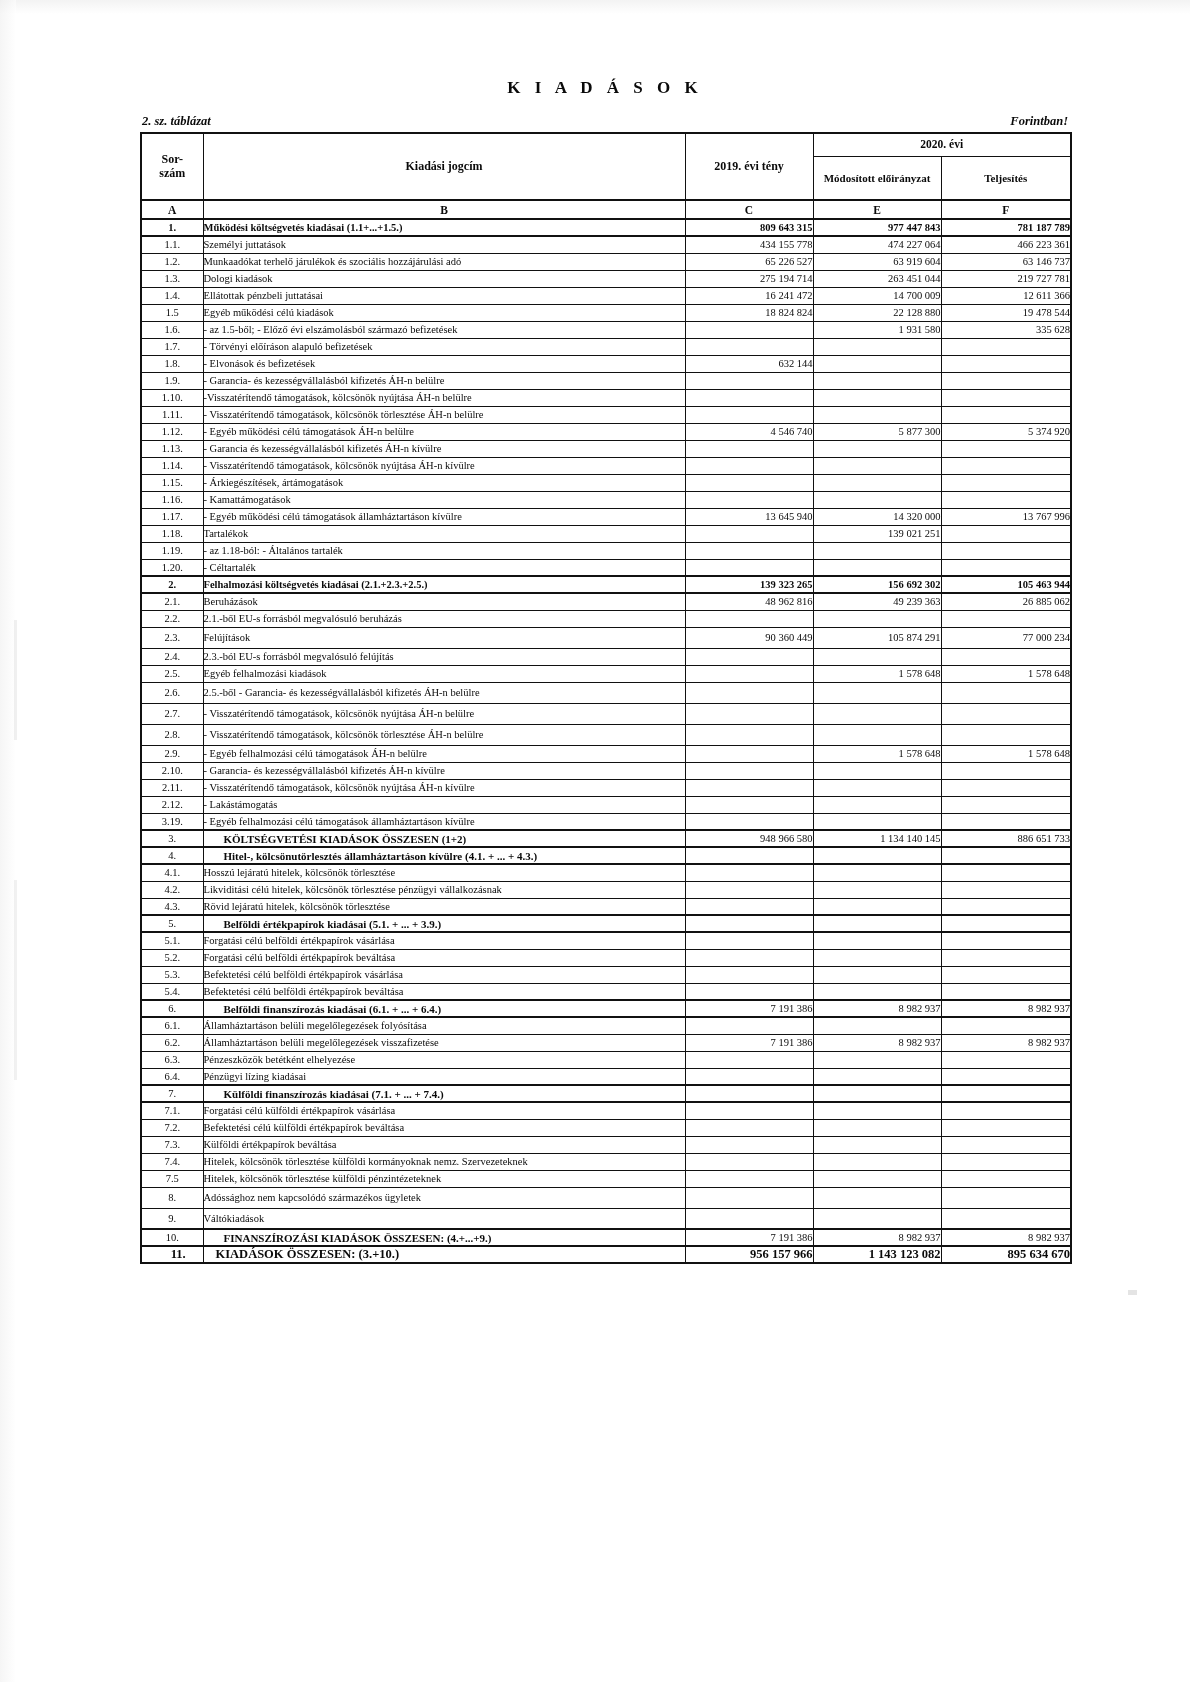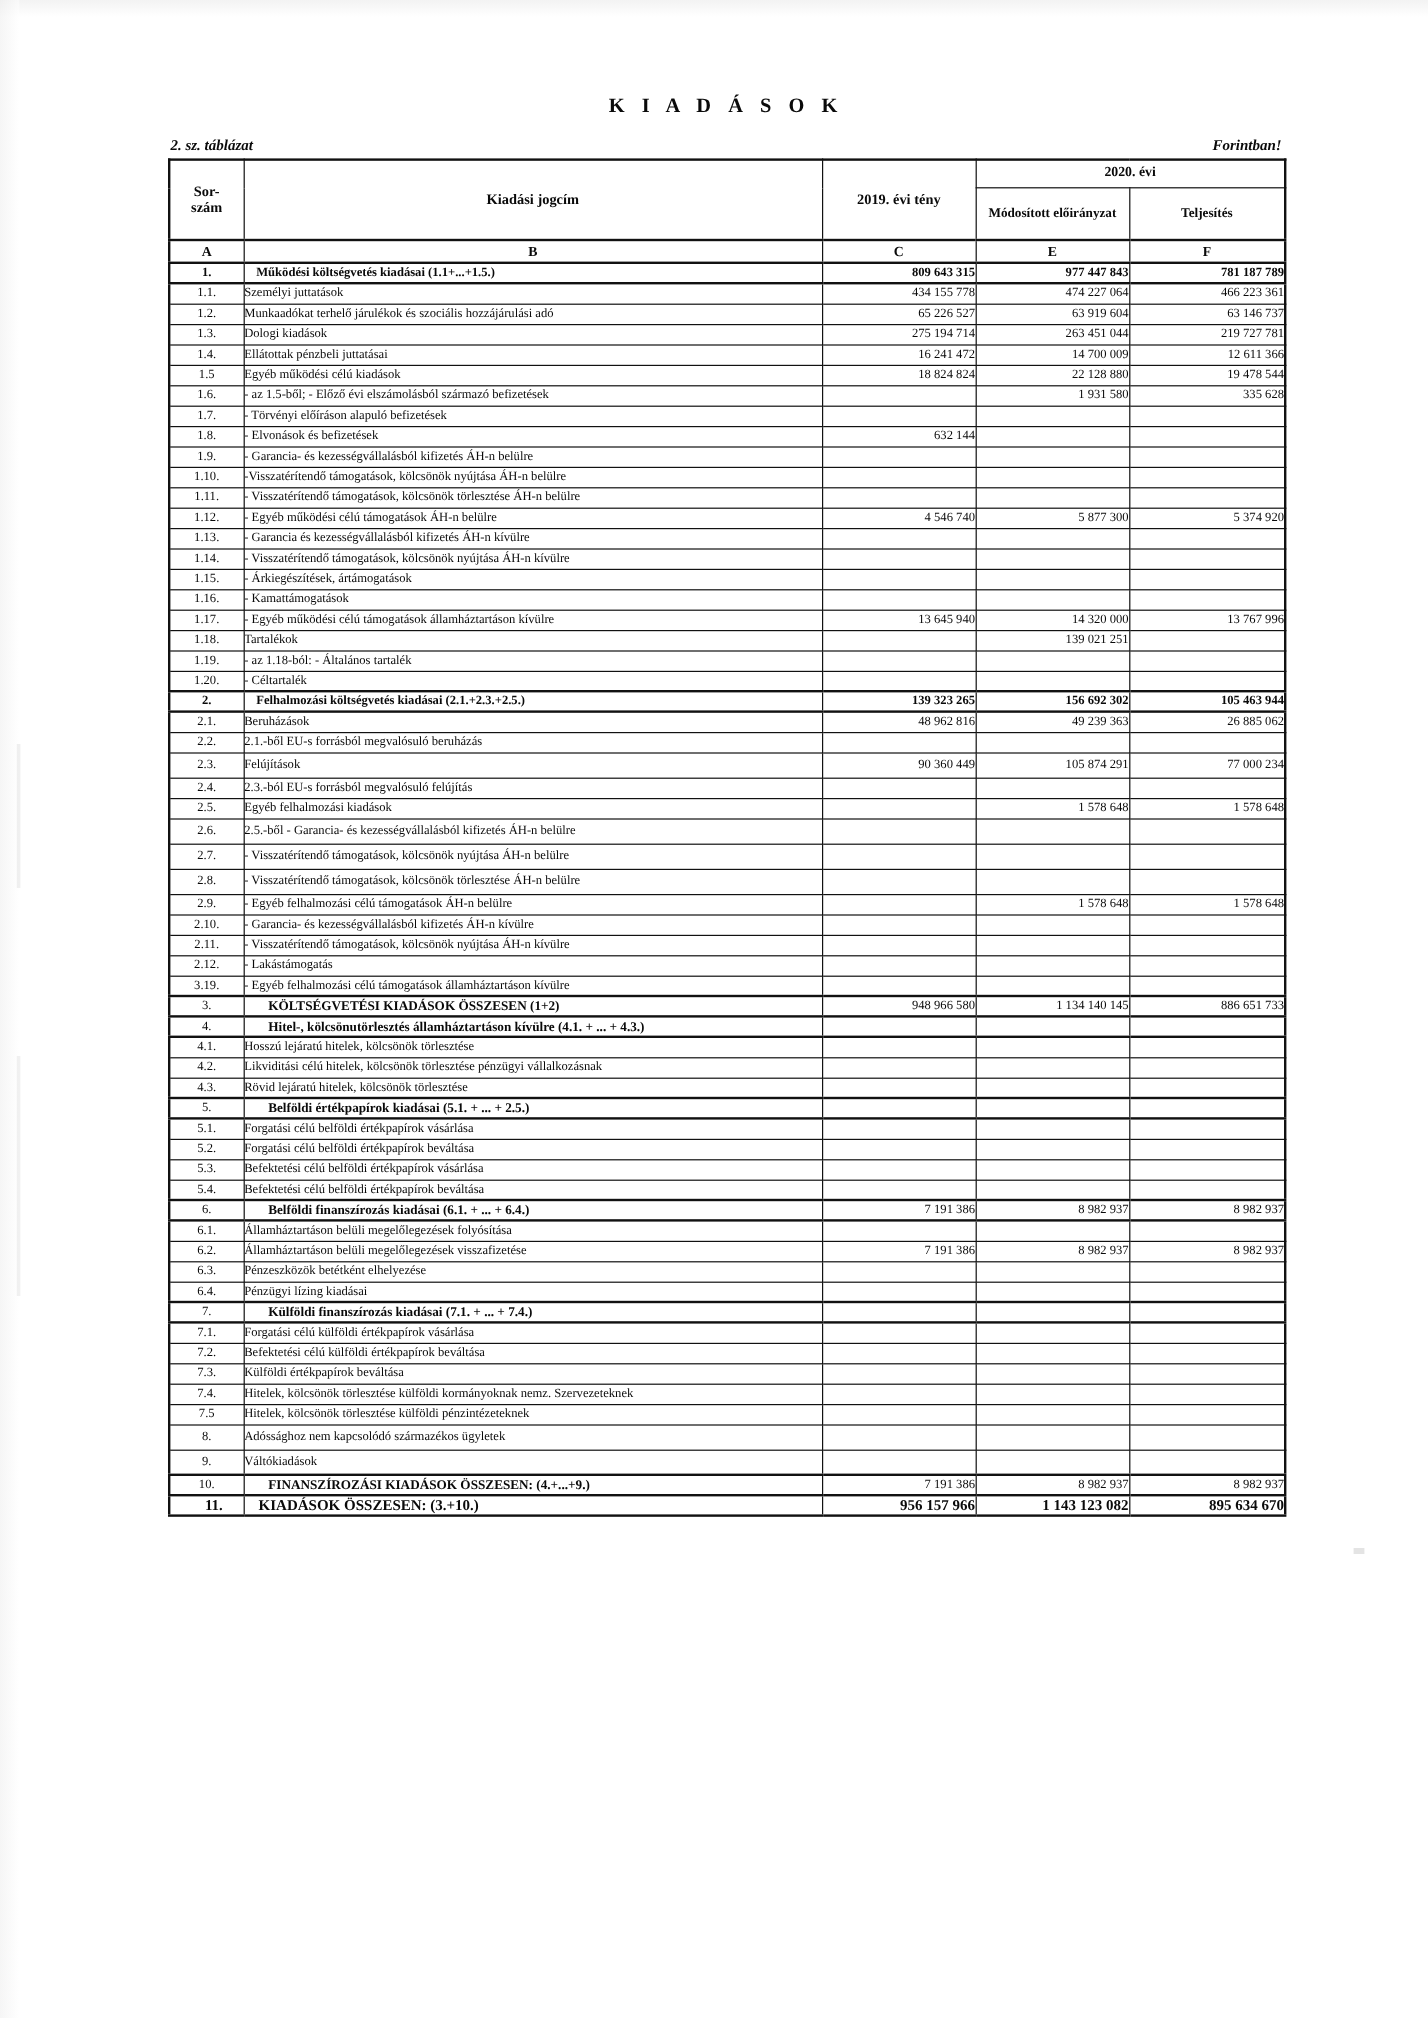--- a/index.html
+++ b/index.html
@@ -130,21 +130,21 @@
   }
   td.num {
     text-align: right;
     padding-right: 6px;
     font-size: 10.5px;
     white-space: nowrap;
   }
 
   
   tr.major td { font-weight: bold; }
-  tr.major td.title { font-weight: bold; padding-left: 10px; }
+  tr.major td.title { font-weight: bold; }
   tr.major { }
   tr.major td { border-top: 2.2px solid #111; border-bottom: 2.2px solid #111; }
 
   tr.grand td { font-weight: bold; font-size: 12.5px; }
   tr.grand td.title { font-size: 12.5px; }
   tr.grand td { border-top: 2.5px solid #111; border-bottom: 2.5px solid #111; }
 
   tr.semi td.title { font-weight: bold; font-size: 11px; padding-left: 20px; }
   tr.semi td { border-top: 2.2px solid #111; border-bottom: 2.2px solid #111; }
 
@@ -482,21 +482,21 @@
           </tr>
           <tr>
             <td class="no">4.3.</td>
             <td class="title">Rövid lejáratú hitelek, kölcsönök törlesztése</td>
             <td class="num"></td>
             <td class="num"></td>
             <td class="num"></td>
           </tr>
           <tr class="semi">
             <td class="no">5.</td>
-            <td class="title">Belföldi értékpapírok kiadásai (5.1. + ... + 2.5.)</td>
+            <td class="title">Belföldi értékpapírok kiadásai (5.1. + ... + 3.9.)</td>
             <td class="num"></td>
             <td class="num"></td>
             <td class="num"></td>
           </tr>
           <tr>
             <td class="no">5.1.</td>
             <td class="title">Forgatási célú belföldi értékpapírok vásárlása</td>
             <td class="num"></td>
             <td class="num"></td>
             <td class="num"></td>

